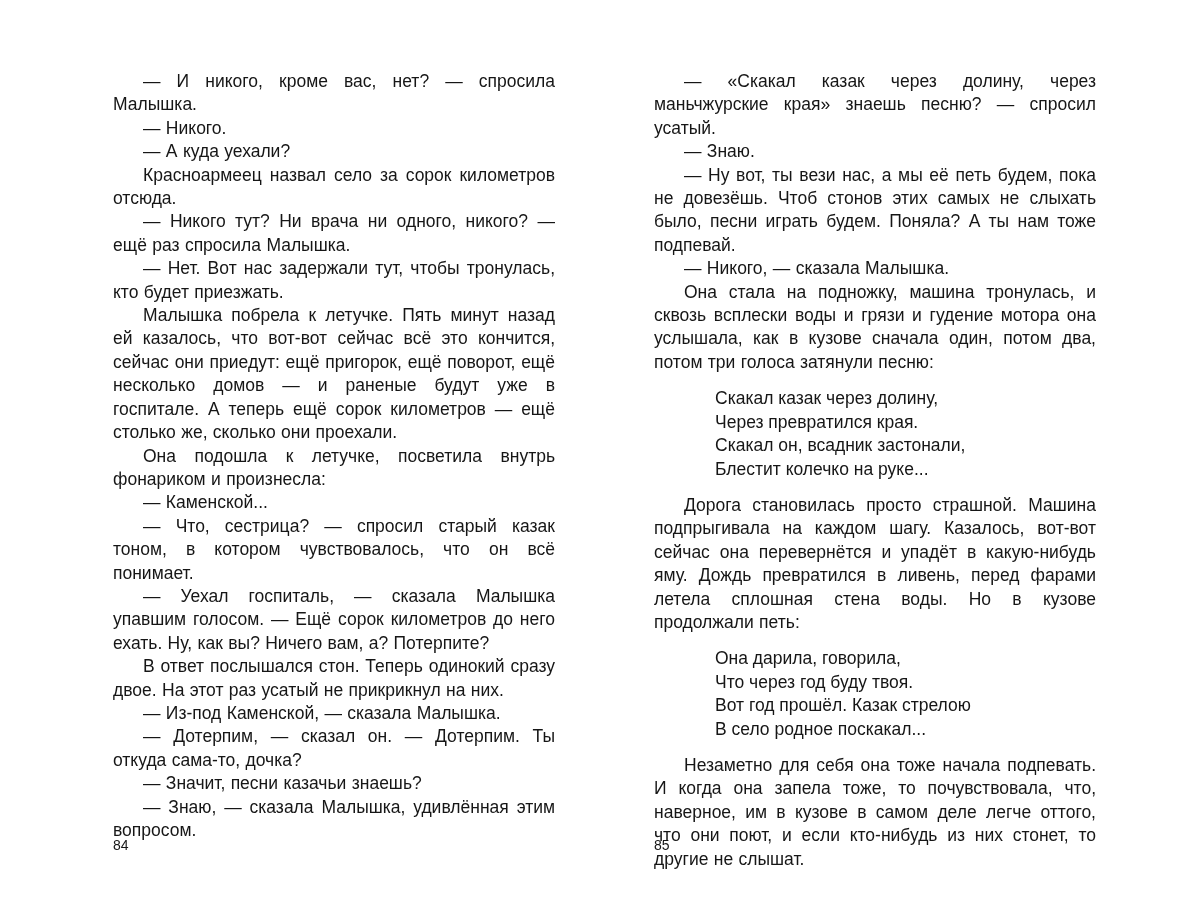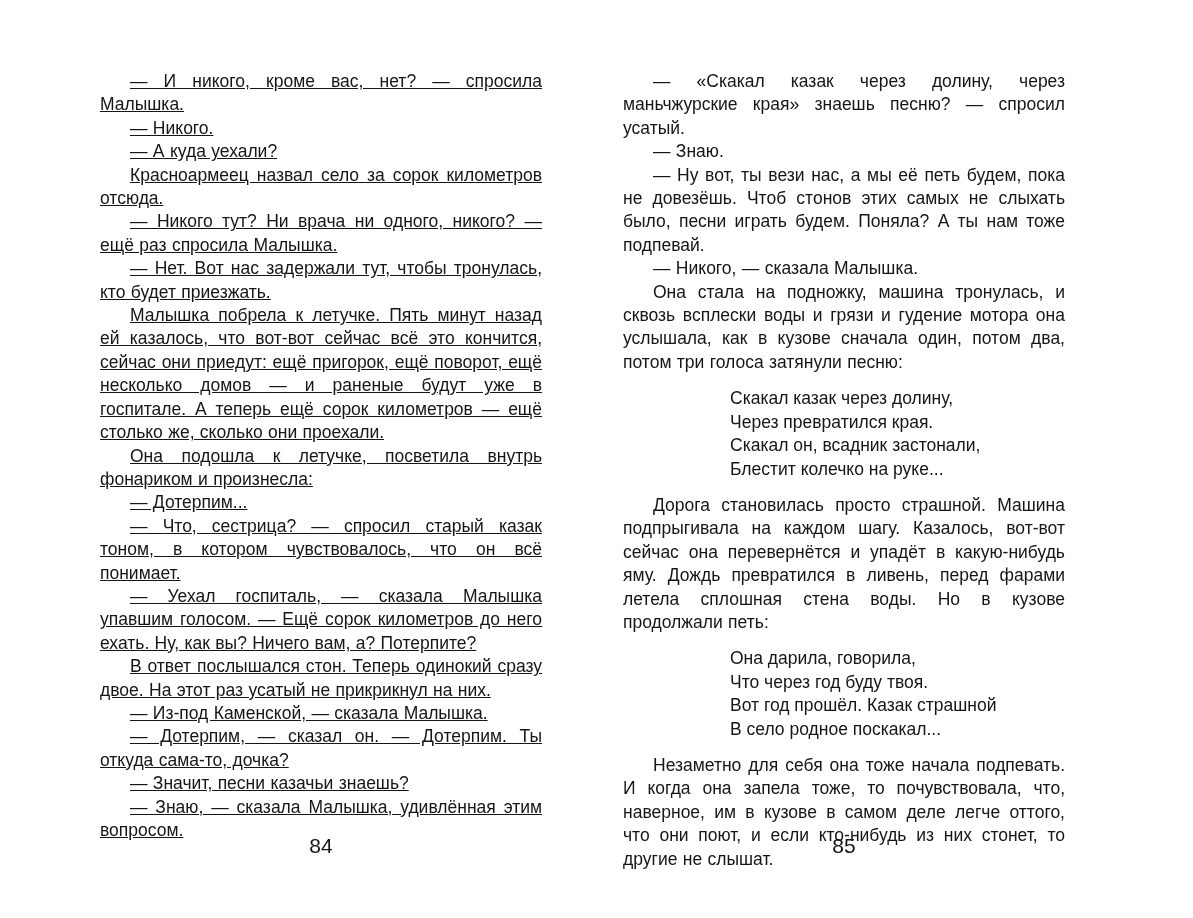--- a/index.html
+++ b/index.html
@@ -18,68 +18,67 @@
   .spread {
     position: absolute;
     inset: 0;
   }
   .page {
     position: absolute;
     top: 70px;
     width: 442px;
     height: 800px;
   }
-  .page.left  { left: 100px; text-decoration: underline; }
-  .page.right { left: 623px; }
+  .page.left  { left: 113px; }
+  .page.right { left: 654px; }
 
   p.para {
     margin: 0;
     font-size: 17.5px;
     line-height: 23.4px;
     text-align: justify;
     text-indent: 30px;
     hyphens: auto;
     -webkit-hyphens: auto;
     word-spacing: 0.5px;
   }
 
   .verse {
-    margin: 13px 0 13px 107px;
+    margin: 13px 0 13px 61px;
   }
   .verse-line {
     font-size: 17.5px;
     line-height: 23.4px;
     text-align: left;
   }
 
   .page-number {
     position: absolute;
     top: 764px;
     left: 0;
     width: 100%;
-    text-align: center;
-    font-size: 21px;
+    font-size: 14px;
     line-height: 23.4px;
   }
 </style>
 </head>
 <body>
 
 <div class="spread">
 
   <div class="page left">
     <p class="para">— И никого, кроме вас, нет? — спросила Малышка.</p>
     <p class="para">— Никого.</p>
     <p class="para">— А куда уехали?</p>
     <p class="para">Красноармеец назвал село за сорок километров отсюда.</p>
     <p class="para">— Никого тут? Ни врача ни одного, никого? — ещё раз спросила Малышка.</p>
     <p class="para">— Нет. Вот нас задержали тут, чтобы тронулась, кто будет приезжать.</p>
     <p class="para">Малышка побрела к летучке. Пять минут назад ей казалось, что вот-вот сейчас всё это кончится, сейчас они приедут: ещё пригорок, ещё поворот, ещё несколько домов — и раненые будут уже в госпитале. А теперь ещё сорок километров — ещё столько же, сколько они проехали.</p>
     <p class="para">Она подошла к летучке, посветила внутрь фонариком и произнесла:</p>
-    <p class="para">— Дотерпим...</p>
+    <p class="para">— Каменской...</p>
     <p class="para">— Что, сестрица? — спросил старый казак тоном, в котором чувствовалось, что он всё понимает.</p>
     <p class="para">— Уехал госпиталь, — сказала Малышка упавшим голосом. — Ещё сорок километров до него ехать. Ну, как вы? Ничего вам, а? Потерпите?</p>
     <p class="para">В ответ послышался стон. Теперь одинокий сразу двое. На этот раз усатый не прикрикнул на них.</p>
     <p class="para">— Из-под Каменской, — сказала Малышка.</p>
     <p class="para">— Дотерпим, — сказал он. — Дотерпим. Ты откуда сама-то, дочка?</p>
     <p class="para">— Значит, песни казачьи знаешь?</p>
     <p class="para">— Знаю, — сказала Малышка, удивлённая этим вопросом.</p>
     <div class="page-number">84</div>
   </div>
 
@@ -95,21 +94,21 @@
       <div class="verse-line">Через превратился края.</div>
       <div class="verse-line">Скакал он, всадник застонали,</div>
       <div class="verse-line">Блестит колечко на руке...</div>
     </div>
 
     <p class="para">Дорога становилась просто страшной. Машина подпрыгивала на каждом шагу. Казалось, вот-вот сейчас она перевернётся и упадёт в какую-нибудь яму. Дождь превратился в ливень, перед фарами летела сплошная стена воды. Но в кузове продолжали петь:</p>
 
     <div class="verse">
       <div class="verse-line">Она дарила, говорила,</div>
       <div class="verse-line">Что через год буду твоя.</div>
-      <div class="verse-line">Вот год прошёл. Казак страшной</div>
+      <div class="verse-line">Вот год прошёл. Казак стрелою</div>
       <div class="verse-line">В село родное поскакал...</div>
     </div>
 
     <p class="para">Незаметно для себя она тоже начала подпевать. И когда она запела тоже, то почувствовала, что, наверное, им в кузове в самом деле легче оттого, что они поют, и если кто-нибудь из них стонет, то другие не слышат.</p>
 
     <div class="page-number">85</div>
   </div>
 
 </div>
 

